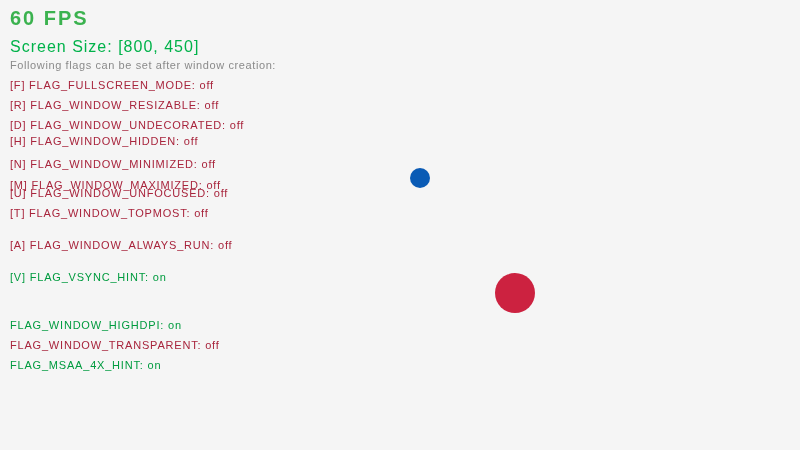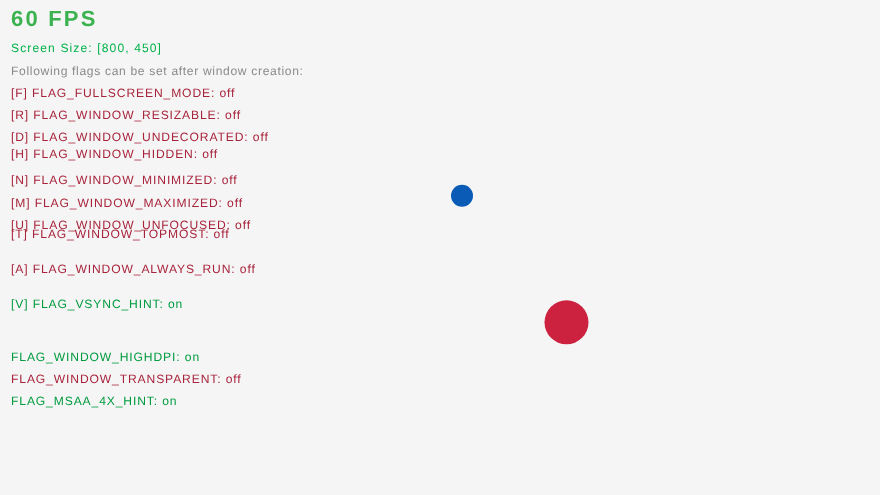--- a/index.html
+++ b/index.html
@@ -30,21 +30,21 @@
   #fps {
     top: 8px;
     font-size: 20px;
     font-weight: bold;
     letter-spacing: 2px;
     color: #3bb24f;
   }
 
   #screen-size {
     top: 39px;
-    font-size: 11px;
+    font-size: 16px;
     letter-spacing: 1px;
     color: #00b24a;
   }
 
   .section-head {
     font-size: 11px;
     letter-spacing: 0.6px;
     color: #8a8a8a;
     text-align: right;
   }
@@ -93,21 +93,21 @@
 
   <div id="head-after" class="txt section-head" style="color: rgb(138, 138, 138);">Following flags can be set after window creation:</div>
 
   <div id="runtime-flag-list">
       <div class="flag-line flag-off" style="top: 80px; color: rgb(168, 36, 60);">[F] FLAG_FULLSCREEN_MODE: off</div>
       <div class="flag-line flag-off" style="top: 100px; color: rgb(168, 36, 60);">[R] FLAG_WINDOW_RESIZABLE: off</div>
       <div class="flag-line flag-off" style="top: 120px; color: rgb(168, 36, 60);">[D] FLAG_WINDOW_UNDECORATED: off</div>
       <div class="flag-line flag-off" style="top: 136px; color: rgb(168, 36, 60);">[H] FLAG_WINDOW_HIDDEN: off</div>
       <div class="flag-line flag-off" style="top: 159px; color: rgb(168, 36, 60);">[N] FLAG_WINDOW_MINIMIZED: off</div>
       <div class="flag-line flag-off" style="top: 180px; color: rgb(168, 36, 60);">[M] FLAG_WINDOW_MAXIMIZED: off</div>
-      <div class="flag-line flag-off" style="top: 200px; color: rgb(168, 36, 60);">[U] FLAG_WINDOW_UNFOCUSED: off</div>
+      <div class="flag-line flag-off" style="top: 188px; color: rgb(168, 36, 60);">[U] FLAG_WINDOW_UNFOCUSED: off</div>
       <div class="flag-line flag-off" style="top: 208px; color: rgb(168, 36, 60);">[T] FLAG_WINDOW_TOPMOST: off</div>
       <div class="flag-line flag-off" style="top: 240px; color: rgb(168, 36, 60);">[A] FLAG_WINDOW_ALWAYS_RUN: off</div>
       <div class="flag-line flag-on" style="top: 272px; color: rgb(0, 155, 63);">[V] FLAG_VSYNC_HINT: on</div>
     </div>
 
 
   <div id="startup-flag-list">
       <div class="flag-line flag-on" style="top: 320px; color: rgb(0, 155, 63);">FLAG_WINDOW_HIGHDPI: on</div>
       <div class="flag-line flag-off" style="top: 340px; color: rgb(168, 36, 60);">FLAG_WINDOW_TRANSPARENT: off</div>
       <div class="flag-line flag-on" style="top: 360px; color: rgb(0, 155, 63);">FLAG_MSAA_4X_HINT: on</div>

